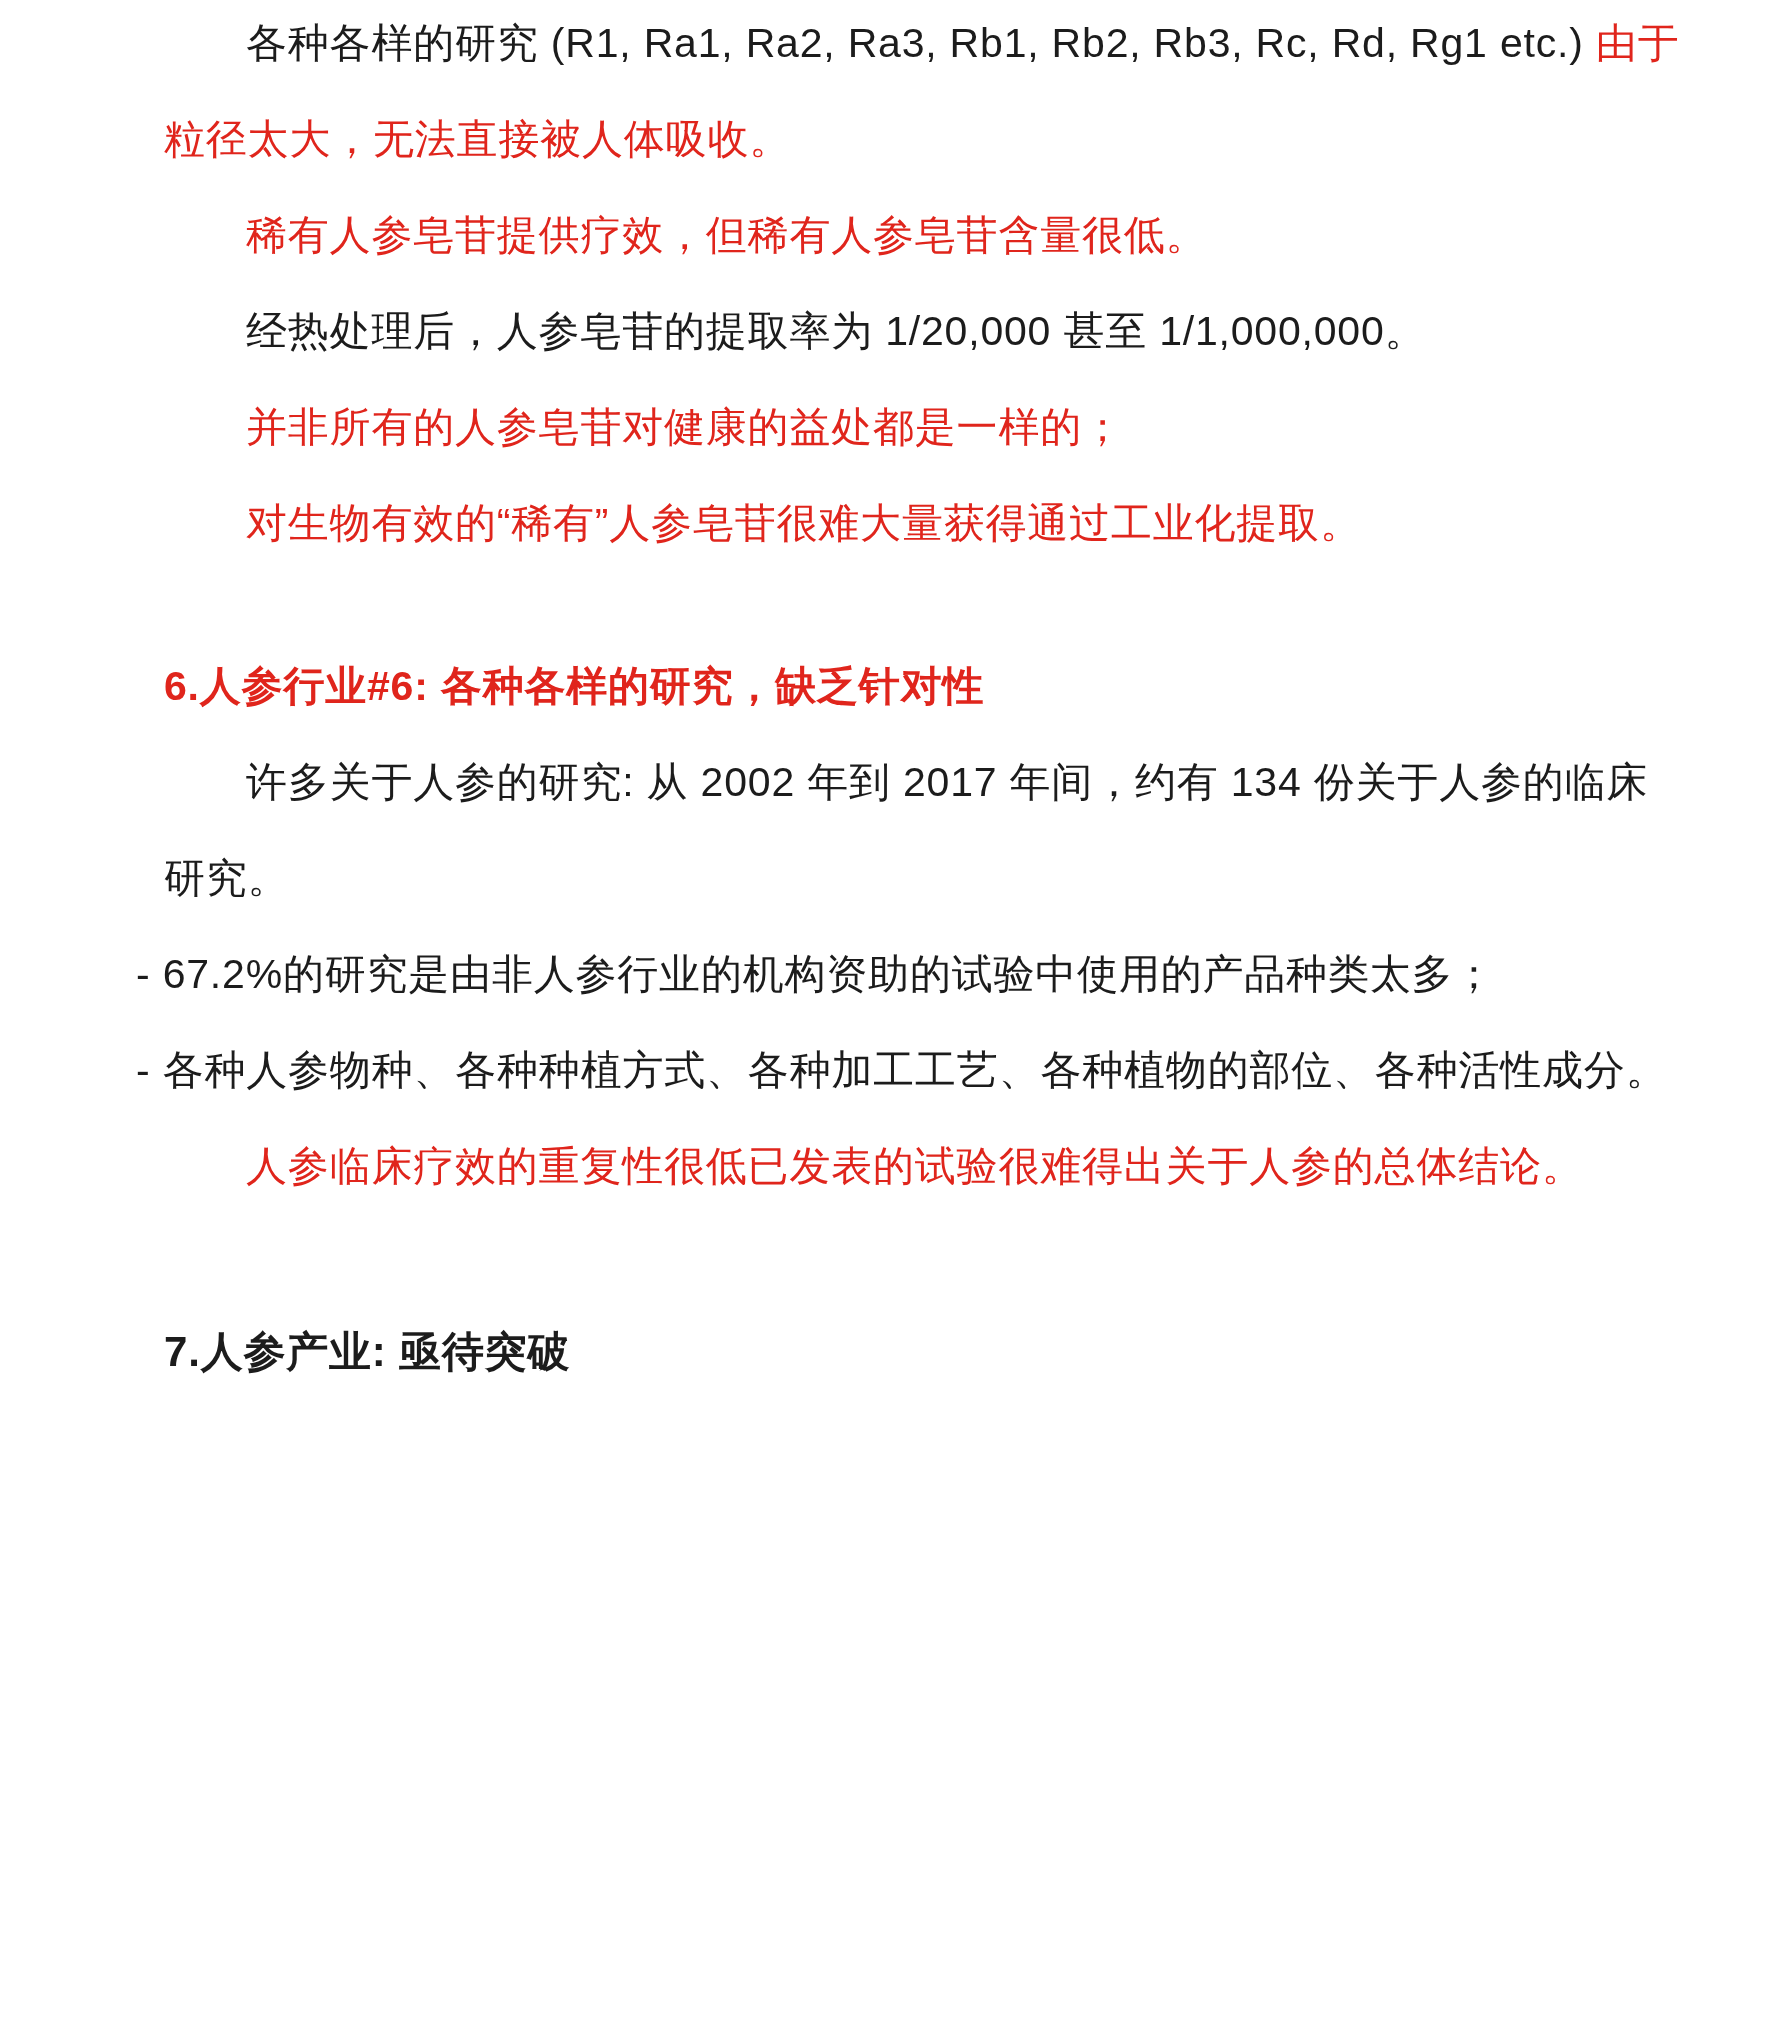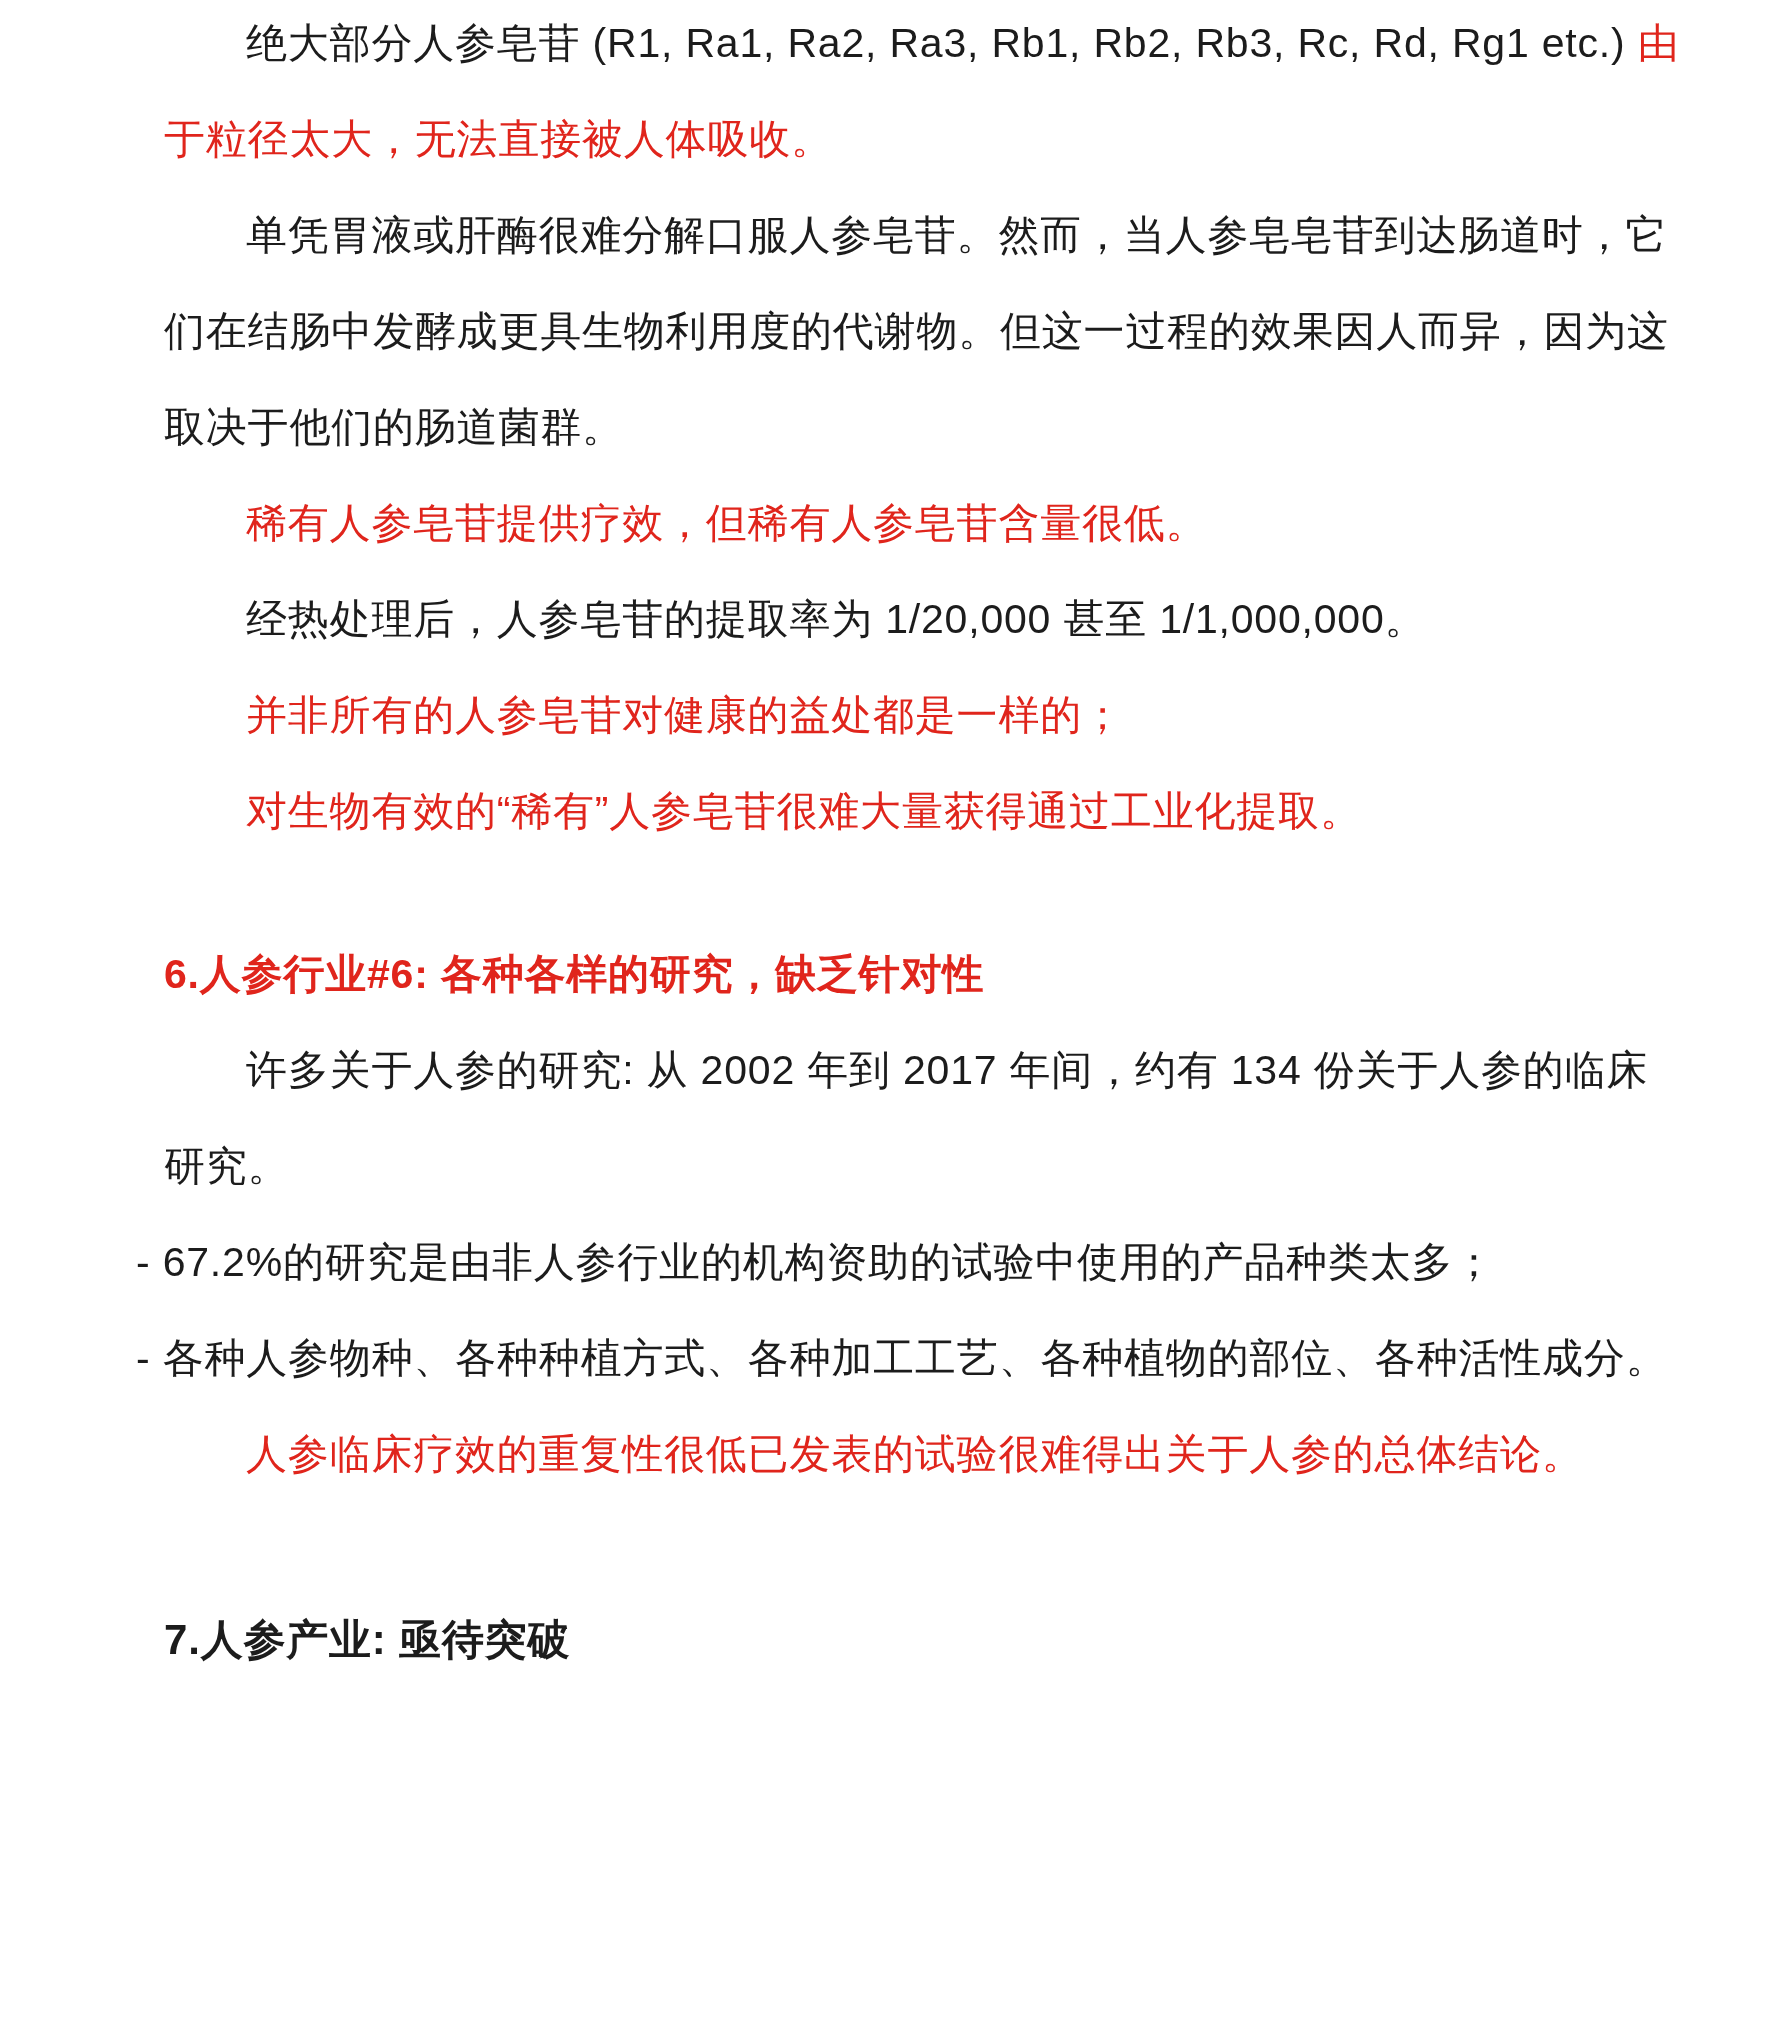--- a/index.html
+++ b/index.html
@@ -50,22 +50,21 @@
     margin-top: 90px !important;
   }
   .seg-black { color: var(--ink); }
   .seg-red { color: var(--red); }
 </style>
 </head>
 <body>
 
 <div class="page">
   <div class="content" id="doc-content">
-      <p class="body-indent"><span class="seg-black">绝大部分人参皂苷 (R1, Ra1, Ra2, Ra3, Rb1, Rb2, Rb3, Rc, Rd, Rg1 etc.) </span><span class="seg-red">由于粒径太大，无法直接被人体吸收。</span></p>
-      <p class="body-indent"><span class="seg-black">单凭胃液或肝酶很难分解口服人参皂苷。然而，当人参皂皂苷到达肠道时，它们在结肠中发酵成更具生物利用度的代谢物。但这一过程的效果因人而异，因为这取决于他们的肠道菌群。</span></p>
+      <p class="body-indent"><span class="seg-black">各种各样的研究 (R1, Ra1, Ra2, Ra3, Rb1, Rb2, Rb3, Rc, Rd, Rg1 etc.) </span><span class="seg-red">由于粒径太大，无法直接被人体吸收。</span></p>
       <p class="body-indent"><span class="seg-red">稀有人参皂苷提供疗效，但稀有人参皂苷含量很低。</span></p>
       <p class="body-indent"><span class="seg-black">经热处理后，人参皂苷的提取率为 1/20,000 甚至 1/1,000,000。</span></p>
       <p class="body-indent"><span class="seg-red">并非所有的人参皂苷对健康的益处都是一样的；</span></p>
       <p class="body-indent"><span class="seg-red">对生物有效的“稀有”人参皂苷很难大量获得通过工业化提取。</span></p>
       <p class="heading-red"><span class="seg-red">6.人参行业#6: 各种各样的研究，缺乏针对性</span></p>
       <p class="body-indent"><span class="seg-black">许多关于人参的研究: 从 2002 年到 2017 年间，约有 134 份关于人参的临床研究。</span></p>
       <p class="bullet"><span class="seg-black">- </span><span class="seg-black">67.2%的研究是由非人参行业的机构资助的试验中使用的产品种类太多；</span></p>
       <p class="bullet"><span class="seg-black">- </span><span class="seg-black">各种人参物种、各种种植方式、各种加工工艺、各种植物的部位、各种活性成分。</span></p>
       <p class="body-indent"><span class="seg-red">人参临床疗效的重复性很低已发表的试验很难得出关于人参的总体结论。</span></p>
       <p class="heading-black"><span class="seg-black">7.人参产业: 亟待突破</span></p>

